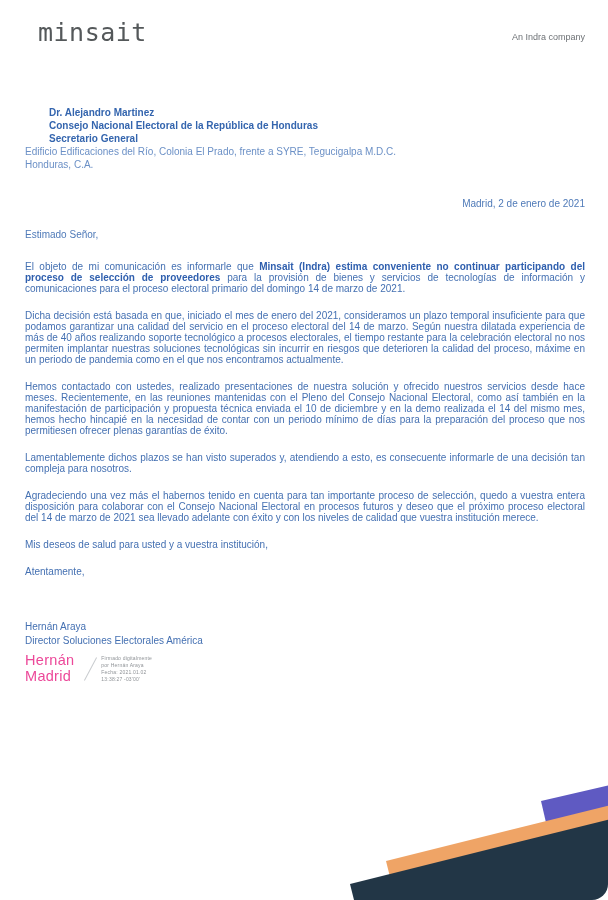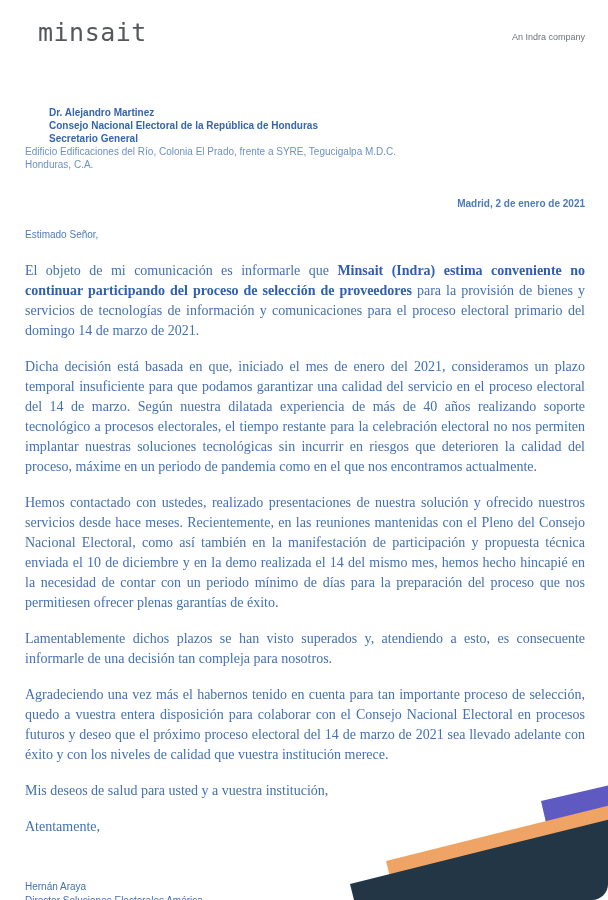--- a/index.html
+++ b/index.html
@@ -44,55 +44,53 @@
     line-height: 13px;
   }
   .recipient .bold-line { font-weight: bold; color: #3465ae; padding-left: 24px; }
   .recipient .light-line { color: #6b90c6; }
   
   .dateline {
     margin-top: 27px;
     text-align: right;
     font-size: 10px;
     color: #4f7ab8;
-    font-weight: bold;
   }
   .salutation {
     margin-top: 20px;
     font-size: 10px;
     color: #4f7ab8;
   }
   
   .para {
     margin-top: 16px;
-    font-size: 14px;
-    line-height: 20px;
+    font-size: 10px;
+    line-height: 11px;
     text-align: justify;
     color: #4470b2;
-    font-family: Liberation Serif, serif;
   }
   .para.first { margin-top: 21px; }
   .para b { color: #2f5fae; }
   .single { text-align: left; }
   
   .sig-block {
     margin-top: 43px;
     font-size: 10px;
     line-height: 14px;
     color: #4470b2;
   }
   .stamp {
     margin-top: 4px;
     display: flex;
     align-items: flex-start;
   }
   .stamp-name {
     font-size: 14.5px;
     line-height: 16px;
-    color: #1d4ed8;
+    color: #ec4899;
     letter-spacing: 0.3px;
   }
   .stamp-flourish {
     width: 1px;
     height: 26px;
     background: #c9cccf;
     transform: rotate(28deg);
     margin: 4px 10px 0 16px;
   }
   .stamp-note {

